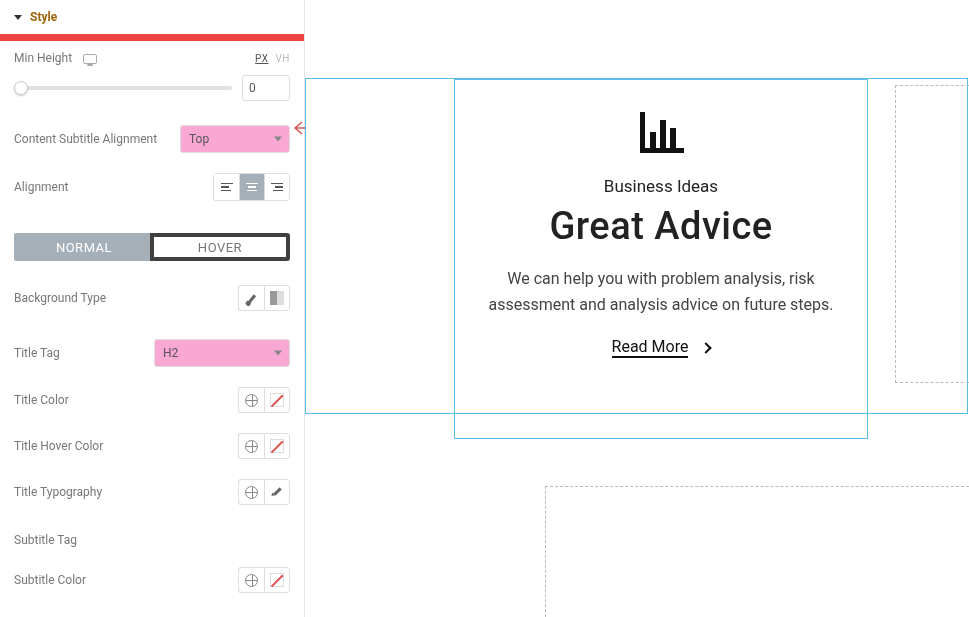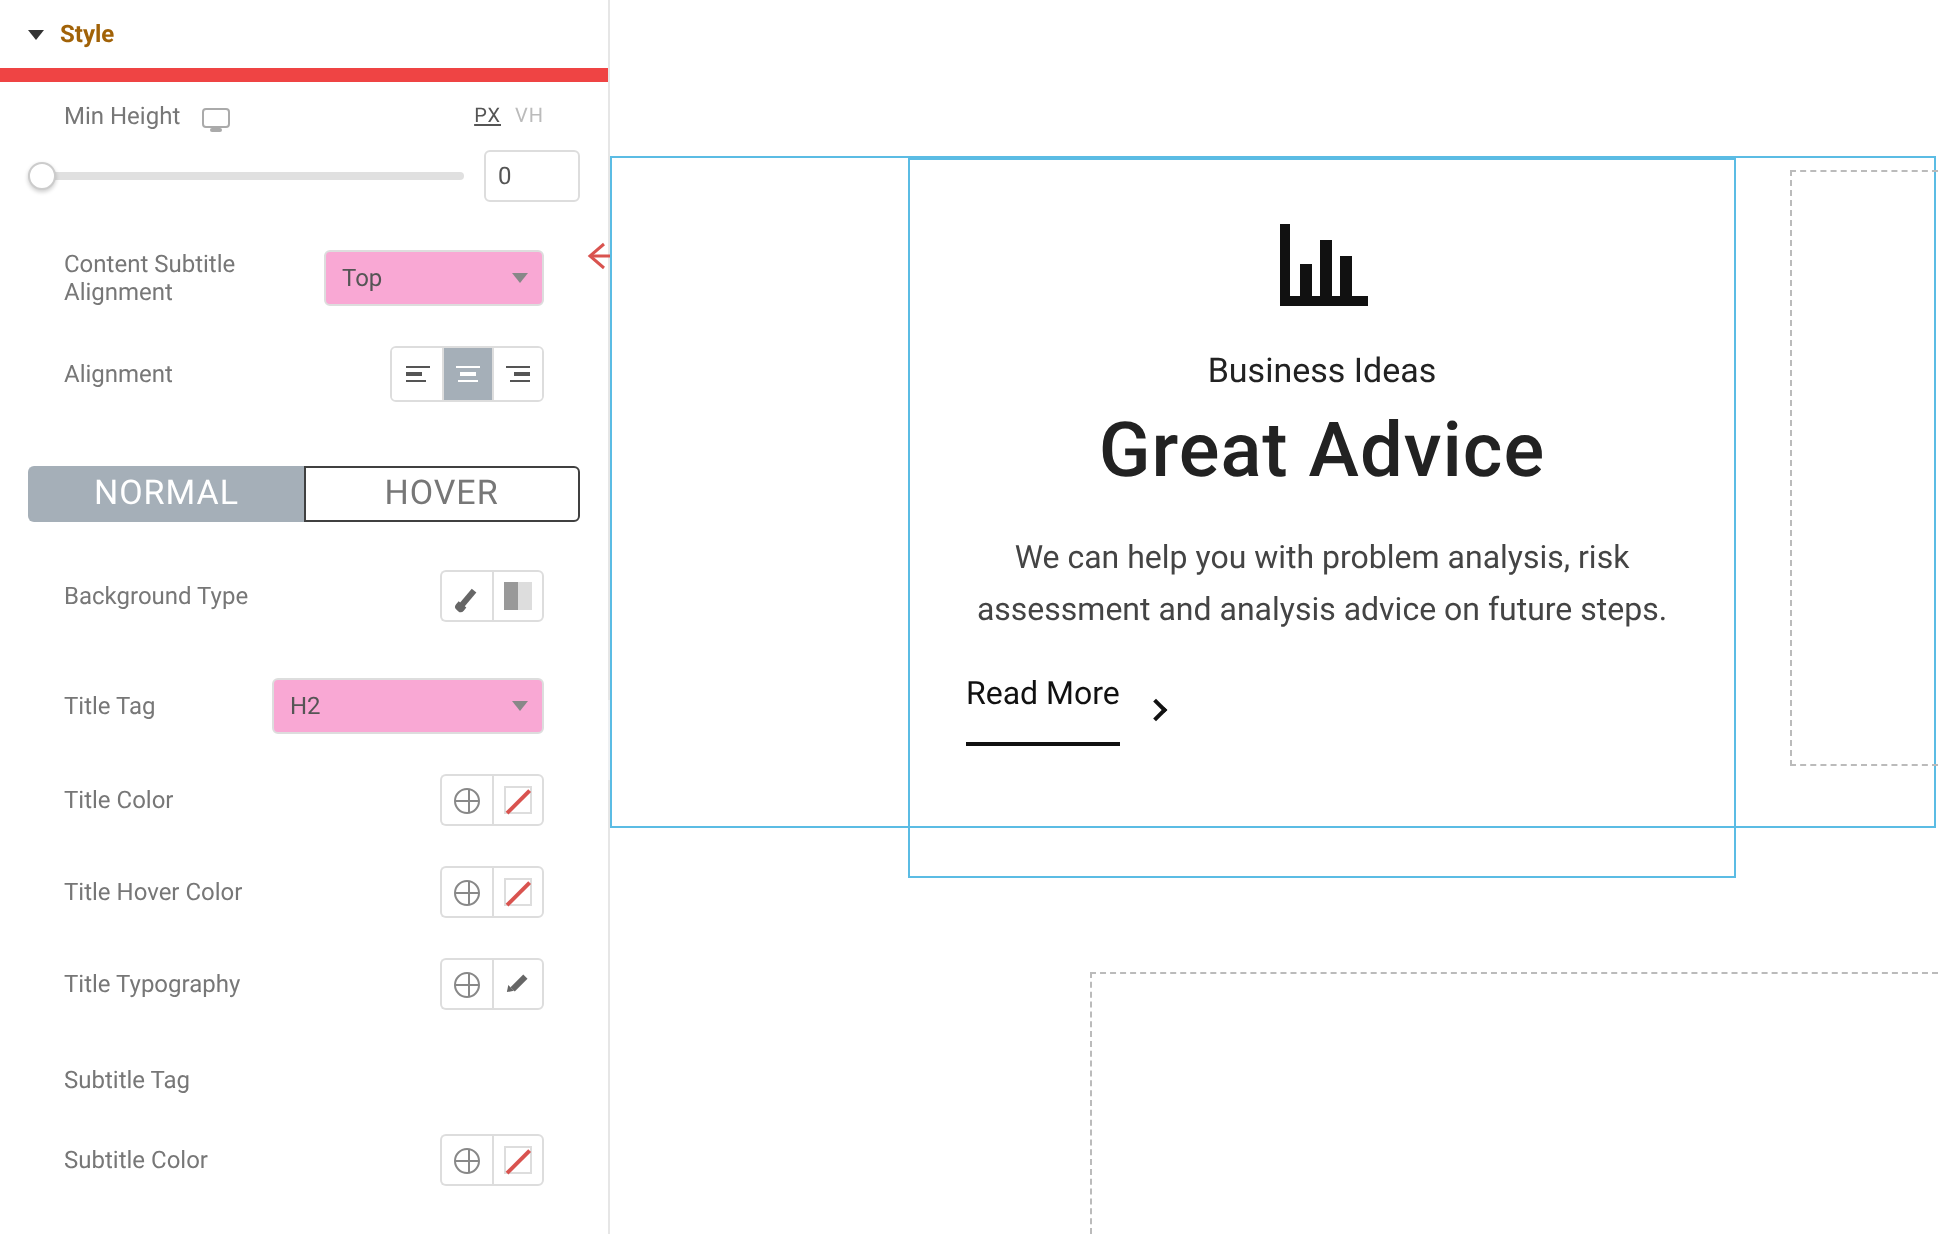--- a/index.html
+++ b/index.html
@@ -2,21 +2,21 @@
 <html><head>
 <meta charset="utf-8">
 <style>
   * { box-sizing: border-box; margin: 0; padding: 0; font-family: -apple-system, BlinkMacSystemFont, "Segoe UI", Roboto, Arial, sans-serif; }
   body { width: 969px; height: 617px; overflow: hidden; display: flex; background: #fff; }
 
   
   .panel { width: 305px; height: 100%; border-right: 1px solid #e6e6e6; background: #fff; font-size: 12px; color: #555; display: flex; flex-direction: column; position: relative; }
   .section-head { display: flex; align-items: center; padding: 10px 14px; font-weight: 700; color: #a16207; border-bottom: 7px solid #ef4444; }
   .caret { width: 0; height: 0; border-left: 4px solid transparent; border-right: 4px solid transparent; border-top: 5px solid #333; margin-right: 8px; }
-  .row { display: flex; align-items: center; justify-content: space-between; padding: 10px 32px; }
+  .row { display: flex; align-items: center; justify-content: space-between; padding: 10px 14px; }
   .row + .row { }
   .label { color: #777; }
   .desktop-icon { display:inline-block; width:14px; height:10px; border:1px solid #aaa; border-radius:2px; position:relative; margin-left:8px; vertical-align:middle;}
   .desktop-icon::after{content:"";position:absolute;bottom:-3px;left:3px;width:6px;height:2px;background:#aaa;border-radius:1px;}
   .unit-group { font-size: 10px; letter-spacing: .5px; color: #bbb; }
   .unit-group .active { color:#555; text-decoration: underline; }
   .unit-group span { margin-left:4px; cursor:pointer;}
   .slider-wrap { display:flex; align-items:center; padding: 0 14px 14px 14px; gap:10px;}
   .slider { flex:1; -webkit-appearance:none; height:4px; background:#e0e0e0; border-radius:2px; outline:none;}
   .slider::-webkit-slider-thumb{ -webkit-appearance:none; width:14px;height:14px;border-radius:50%;background:#fff;border:1px solid #ccc; box-shadow:0 1px 2px rgba(0,0,0,.2); cursor:pointer;}
@@ -27,21 +27,21 @@
   .btn-group { display:flex; border:1px solid #ddd; border-radius:3px; overflow:hidden;}
   .btn-group button{ width:25px;height:26px; background:#fff; border:none; border-left:1px solid #ddd; display:flex;align-items:center;justify-content:center; cursor:pointer; color:#555;}
   .btn-group button:first-child{border-left:none;}
   .btn-group button.active{ background:#a5afb8; color:#fff;}
   .align-ico{display:flex;flex-direction:column;gap:2px;}
   .align-ico span{display:block;height:1.5px;background:currentColor;}
   .al .a{width:12px}.al .b{width:8px}.al .c{width:10px}
   .ac .a{width:12px;margin:0 auto}.ac .b{width:8px;margin:0 auto}.ac .c{width:10px;margin:0 auto}
   .ar .a{width:12px;margin-left:auto}.ar .b{width:8px;margin-left:auto}.ar .c{width:10px;margin-left:auto}
   .tab-row{display:flex; padding:14px; gap:0;}
-  .tab-row button{ flex:1; height:28px; border:1px solid #404040; background:#fff; font-size:17px; letter-spacing:.5px; color:#777; cursor:pointer;}
+  .tab-row button{ flex:1; height:28px; border:4px solid #404040; background:#fff; font-size:13px; letter-spacing:.5px; color:#777; cursor:pointer;}
   .tab-row button:first-child{border-radius:3px 0 0 3px; border-right:none;}
   .tab-row button:last-child{border-radius:0 3px 3px 0;}
   .tab-row button.active{ background:#a5afb8; color:#fff; border-color:#a5afb8;}
   .icon-btn{ width:26px;height:26px; border:1px solid #ddd; background:#fff; display:flex;align-items:center;justify-content:center; cursor:pointer; color:#666;}
   .icon-pair{display:flex;}
   .icon-pair .icon-btn:first-child{border-radius:3px 0 0 3px; border-right:none;}
   .icon-pair .icon-btn:last-child{border-radius:0 3px 3px 0;}
   .divider{ height:1px; background:#eee; margin: 4px 0;}
   .globe{width:13px;height:13px;border:1px solid #888;border-radius:50%;position:relative;}
   .globe::before{content:"";position:absolute;left:50%;top:0;bottom:0;width:1px;background:#888;}
@@ -59,27 +59,27 @@
   .collapse-handle{position:absolute; right:-16px; top:350px; width:16px; height:40px; background:#eef0f2; display:flex;align-items:center;justify-content:center; border-radius:0 3px 3px 0; cursor:pointer;}
   .collapse-handle::before{content:"";width:0;height:0;border-top:4px solid transparent;border-bottom:4px solid transparent;border-right:5px solid #888;}
 
   
   .arrow-anno{position:absolute; left:292px; top:120px; width:34px; height:16px; pointer-events:none;}
   .arrow-anno svg{overflow:visible;}
 
   
   .canvas{ flex:1; position:relative; background:#fff; }
   .outer-box{ position:absolute; left:0; top:78px; width:663px; height:336px; border:1px solid #5bbce4;}
-  .inner-box{ position:absolute; left:148px; top:0; width:414px; height:360px; border:1px solid #5bbce4; padding:30px 28px; display:flex; flex-direction:column; text-align:center; color:#222;}
+  .inner-box{ position:absolute; left:148px; top:0; width:414px; height:360px; border:1px solid #5bbce4; padding:30px 28px; display:flex; flex-direction:column; align-items:center; text-align:center; color:#222;}
   .card-icon svg{width:50px;height:46px;}
   .subtitle{ font-size:17px; margin-top:16px; color:#222;}
   .title{ font-size:38px; font-weight:500; margin-top:8px; letter-spacing:.5px;}
   .desc{ font-size:16px; color:#444; margin-top:18px; line-height:1.6;}
   .readmore-wrap{ margin-top:20px; display:flex; align-items:center; gap:14px;}
-  .readmore{ font-size:16px; color:#111; border-bottom:2px solid #111; padding-bottom:15px; cursor:pointer;}
+  .readmore{ font-size:16px; color:#111; border-bottom:2px solid #111; padding-bottom:0; cursor:pointer;}
   .chev{ width:8px;height:8px;border-right:2px solid #111;border-top:2px solid #111;transform:rotate(45deg);}
 
   .dashed-right{ position:absolute; left:590px; top:85px; width:74px; height:298px; border:1px dashed #bbb; border-right:none;}
   .dashed-bottom{ position:absolute; left:240px; top:486px; width:424px; height:131px; border:1px dashed #bbb; border-bottom:none; border-right:none;}
 </style>
 </head>
 <body>
 
 <div class="panel">
 

